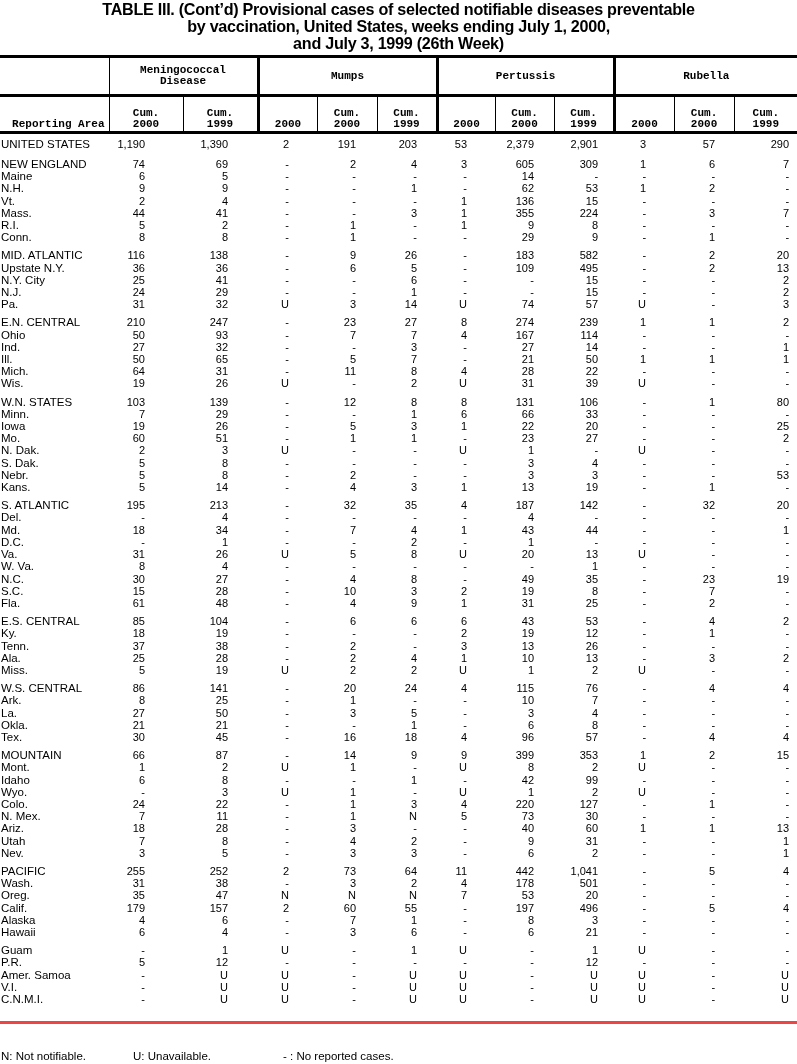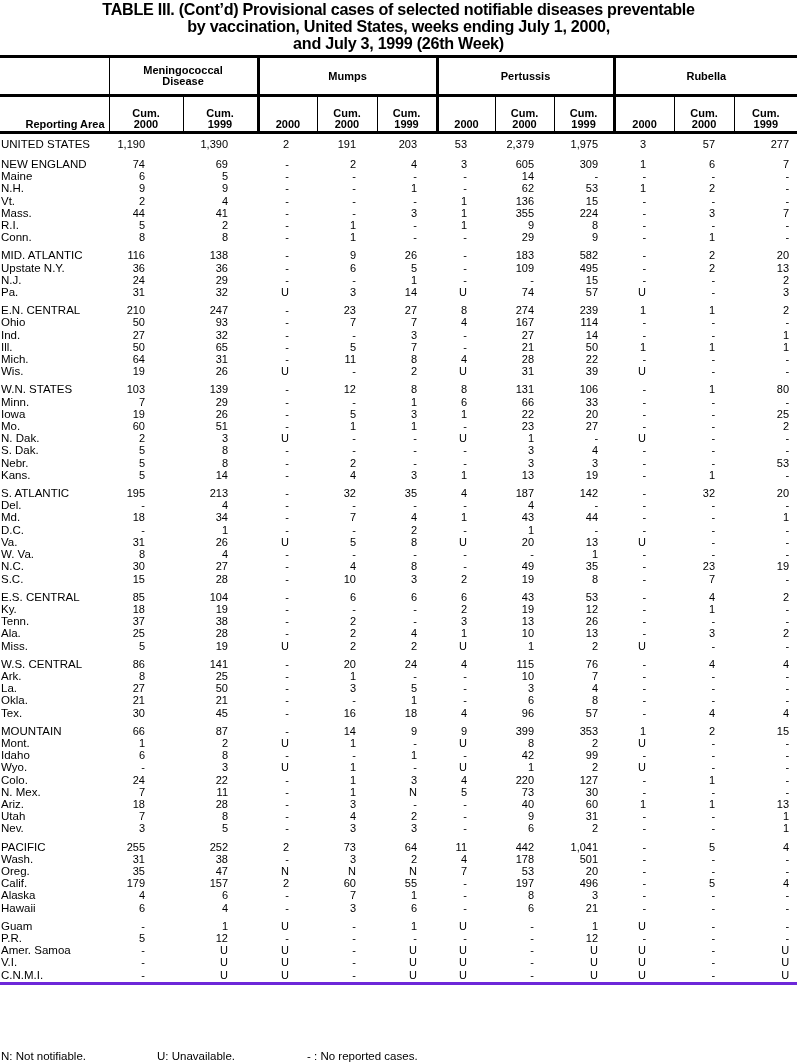--- a/index.html
+++ b/index.html
@@ -1,20 +1,20 @@
 <!DOCTYPE html>
 <html><head>
 <meta charset="utf-8">
 <style>
   html, body { margin:0; padding:0; background:#ffffff; }
   body { width:797px; height:1064px; overflow:hidden; font-family:"Liberation Sans", sans-serif; color:#000; position:relative; }
   .title { text-align:center; font-family:"Liberation Sans", sans-serif; font-weight:bold; font-size:17px; line-height:17px; letter-spacing:-0.3px; padding-top:1px; transform:scaleX(0.95); }
   .title div { white-space:nowrap; }
   table { border-collapse:collapse; width:797px; table-layout:fixed; position:absolute; top:55px; left:0; }
-  th { font-family:Liberation Sans, sans-serif; font-weight:bold; font-size:11px; line-height:11px; padding:0; vertical-align:bottom; }
+  th { font-family:Liberation Mono, monospace; font-weight:bold; font-size:11px; line-height:11px; padding:0; vertical-align:bottom; }
   thead tr.top th { height:36px; vertical-align:middle; border-bottom:3px solid #000; }
   thead tr.sub th { height:33px; border-bottom:3px solid #000; padding-bottom:1px; }
   table { border-top:3px solid #000; }
   .vb { border-left:3px solid #000; }
   .vt { border-left:1px solid #000; }
   th.ra { text-align:right; padding-right:4px;margin-left:40px; }
   td { font-size:11px; line-height:12.2px; height:12.2px; padding:0; text-align:right; white-space:nowrap; }
   td.name { text-align:left; padding-left:1px; font-size:11.5px; }
   tr.gap td { padding-top:6px; }
   tr.us td { height:16px; padding-top:2px; }
@@ -22,21 +22,21 @@
   td.c2 { padding-right:30px; }
   td.c3 { padding-right:28px; }
   td.c4 { padding-right:21px; }
   td.c5 { padding-right:20px; }
   td.c6 { padding-right:28px; }
   td.c7 { padding-right:20px; }
   td.c8 { padding-right:16px; }
   td.c9 { padding-right:28px; }
   td.c10 { padding-right:19px; }
   td.c11 { padding-right:8px; }
-  tbody tr:last-child td { border-bottom:3px solid #6d28d9; padding-bottom:1px; }
+  tbody tr:last-child td { border-bottom:3px solid #ef4444; padding-bottom:16px; }
   .foot { position:absolute; top:1050px; left:1px; font-size:11.5px; white-space:nowrap; }
   .foot span { display:inline-block; }
 </style>
 </head>
 <body>
 
 <div class="title">
   <div>TABLE III. (Cont’d) Provisional cases of selected notifiable diseases preventable</div>
   <div>by vaccination, United States, weeks ending July 1, 2000,</div>
   <div>and July 3, 1999 (26th Week)</div>
@@ -119,24 +119,24 @@
   <tbody id="tbody">
       <tr class="us">
         <td class="name">UNITED STATES</td>
         <td class="c1">1,190</td>
         <td class="c2">1,390</td>
         <td class="c3">2</td>
         <td class="c4">191</td>
         <td class="c5">203</td>
         <td class="c6">53</td>
         <td class="c7">2,379</td>
-        <td class="c8">1,975</td>
+        <td class="c8">2,901</td>
         <td class="c9">3</td>
         <td class="c10">57</td>
-        <td class="c11">277</td>
+        <td class="c11">290</td>
       </tr>
       <tr class="gap">
         <td class="name">NEW ENGLAND</td>
         <td class="c1">74</td>
         <td class="c2">69</td>
         <td class="c3">-</td>
         <td class="c4">2</td>
         <td class="c5">4</td>
         <td class="c6">3</td>
         <td class="c7">605</td>
@@ -249,20 +249,34 @@
         <td class="c2">36</td>
         <td class="c3">-</td>
         <td class="c4">6</td>
         <td class="c5">5</td>
         <td class="c6">-</td>
         <td class="c7">109</td>
         <td class="c8">495</td>
         <td class="c9">-</td>
         <td class="c10">2</td>
         <td class="c11">13</td>
+      </tr>
+      <tr>
+        <td class="name">N.Y. City</td>
+        <td class="c1">25</td>
+        <td class="c2">41</td>
+        <td class="c3">-</td>
+        <td class="c4">-</td>
+        <td class="c5">6</td>
+        <td class="c6">-</td>
+        <td class="c7">-</td>
+        <td class="c8">15</td>
+        <td class="c9">-</td>
+        <td class="c10">-</td>
+        <td class="c11">2</td>
       </tr>
       <tr>
         <td class="name">N.J.</td>
         <td class="c1">24</td>
         <td class="c2">29</td>
         <td class="c3">-</td>
         <td class="c4">-</td>
         <td class="c5">1</td>
         <td class="c6">-</td>
         <td class="c7">-</td>
@@ -586,20 +600,34 @@
         <td class="c3">-</td>
         <td class="c4">10</td>
         <td class="c5">3</td>
         <td class="c6">2</td>
         <td class="c7">19</td>
         <td class="c8">8</td>
         <td class="c9">-</td>
         <td class="c10">7</td>
         <td class="c11">-</td>
       </tr>
+      <tr>
+        <td class="name">Fla.</td>
+        <td class="c1">61</td>
+        <td class="c2">48</td>
+        <td class="c3">-</td>
+        <td class="c4">4</td>
+        <td class="c5">9</td>
+        <td class="c6">1</td>
+        <td class="c7">31</td>
+        <td class="c8">25</td>
+        <td class="c9">-</td>
+        <td class="c10">2</td>
+        <td class="c11">-</td>
+      </tr>
       <tr class="gap">
         <td class="name">E.S. CENTRAL</td>
         <td class="c1">85</td>
         <td class="c2">104</td>
         <td class="c3">-</td>
         <td class="c4">6</td>
         <td class="c5">6</td>
         <td class="c6">6</td>
         <td class="c7">43</td>
         <td class="c8">53</td>
@@ -1010,14 +1038,14 @@
         <td class="c7">-</td>
         <td class="c8">U</td>
         <td class="c9">U</td>
         <td class="c10">-</td>
         <td class="c11">U</td>
       </tr>
     </tbody>
 </table>
 
 <div class="foot">
-  <span style="width:156px">N: Not notifiable.</span><span style="width:150px">U: Unavailable.</span><span>- : No reported cases.</span>
+  <span style="width:132px">N: Not notifiable.</span><span style="width:150px">U: Unavailable.</span><span>- : No reported cases.</span>
 </div>
 
 </body></html>

